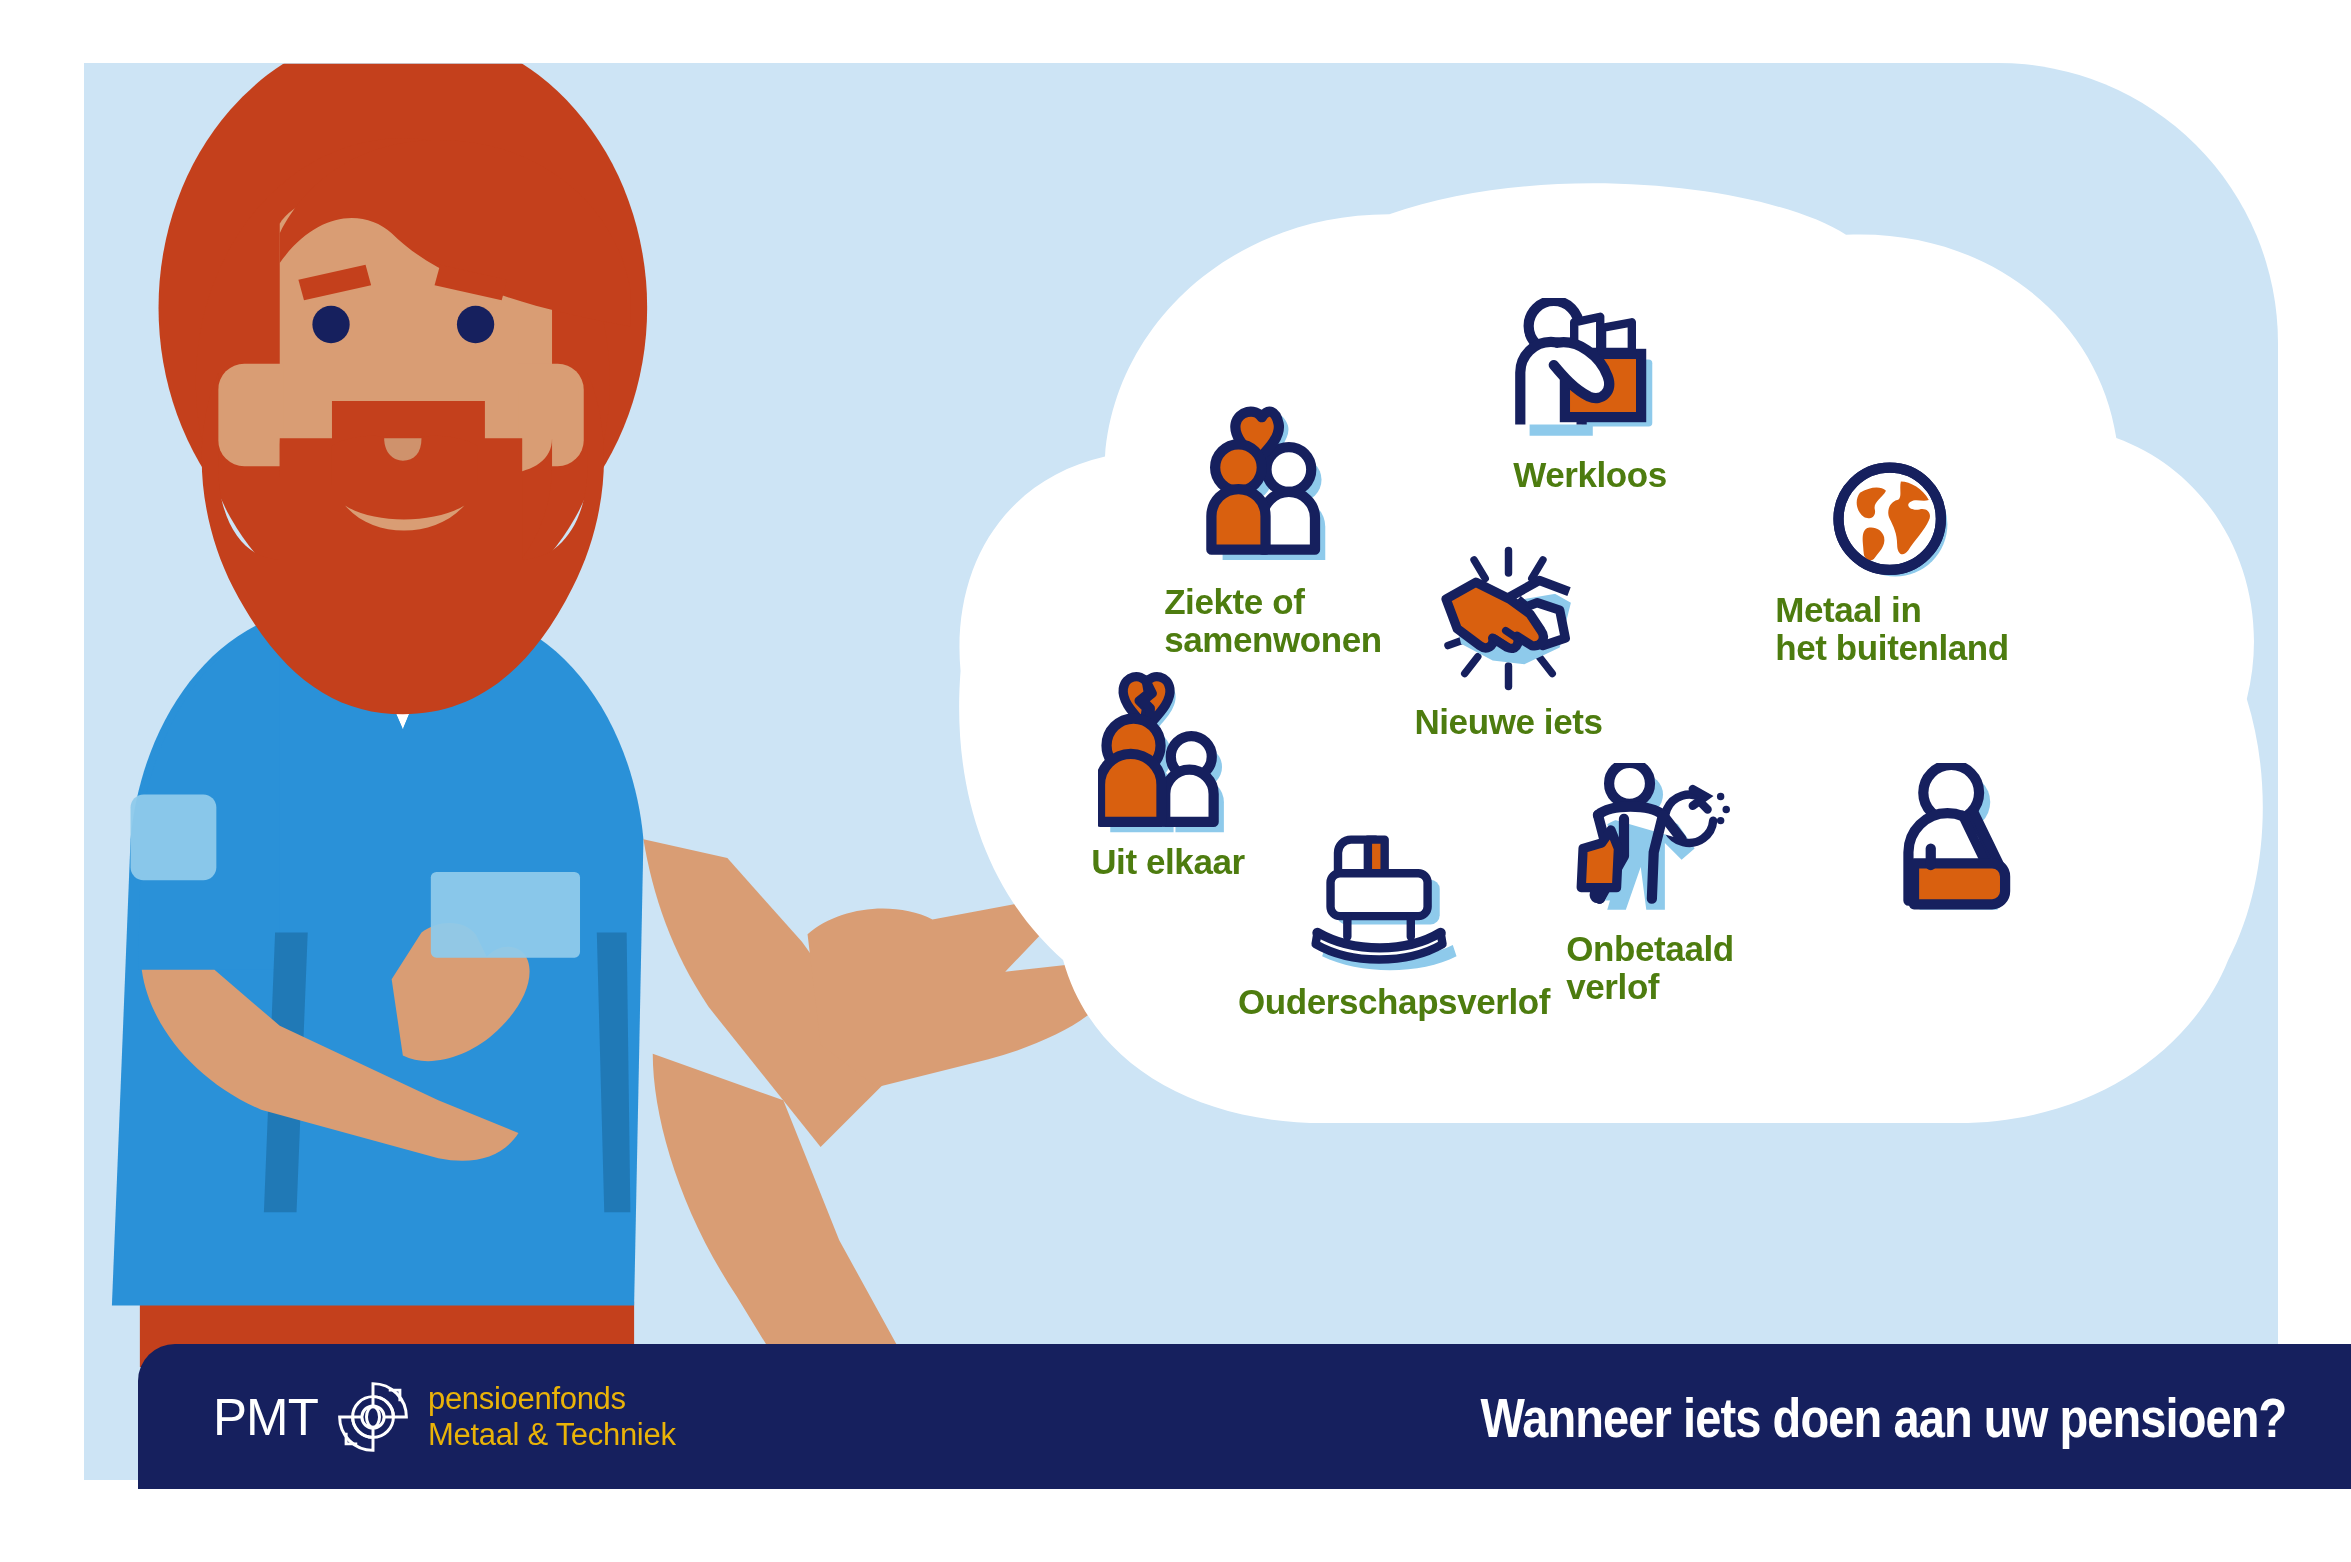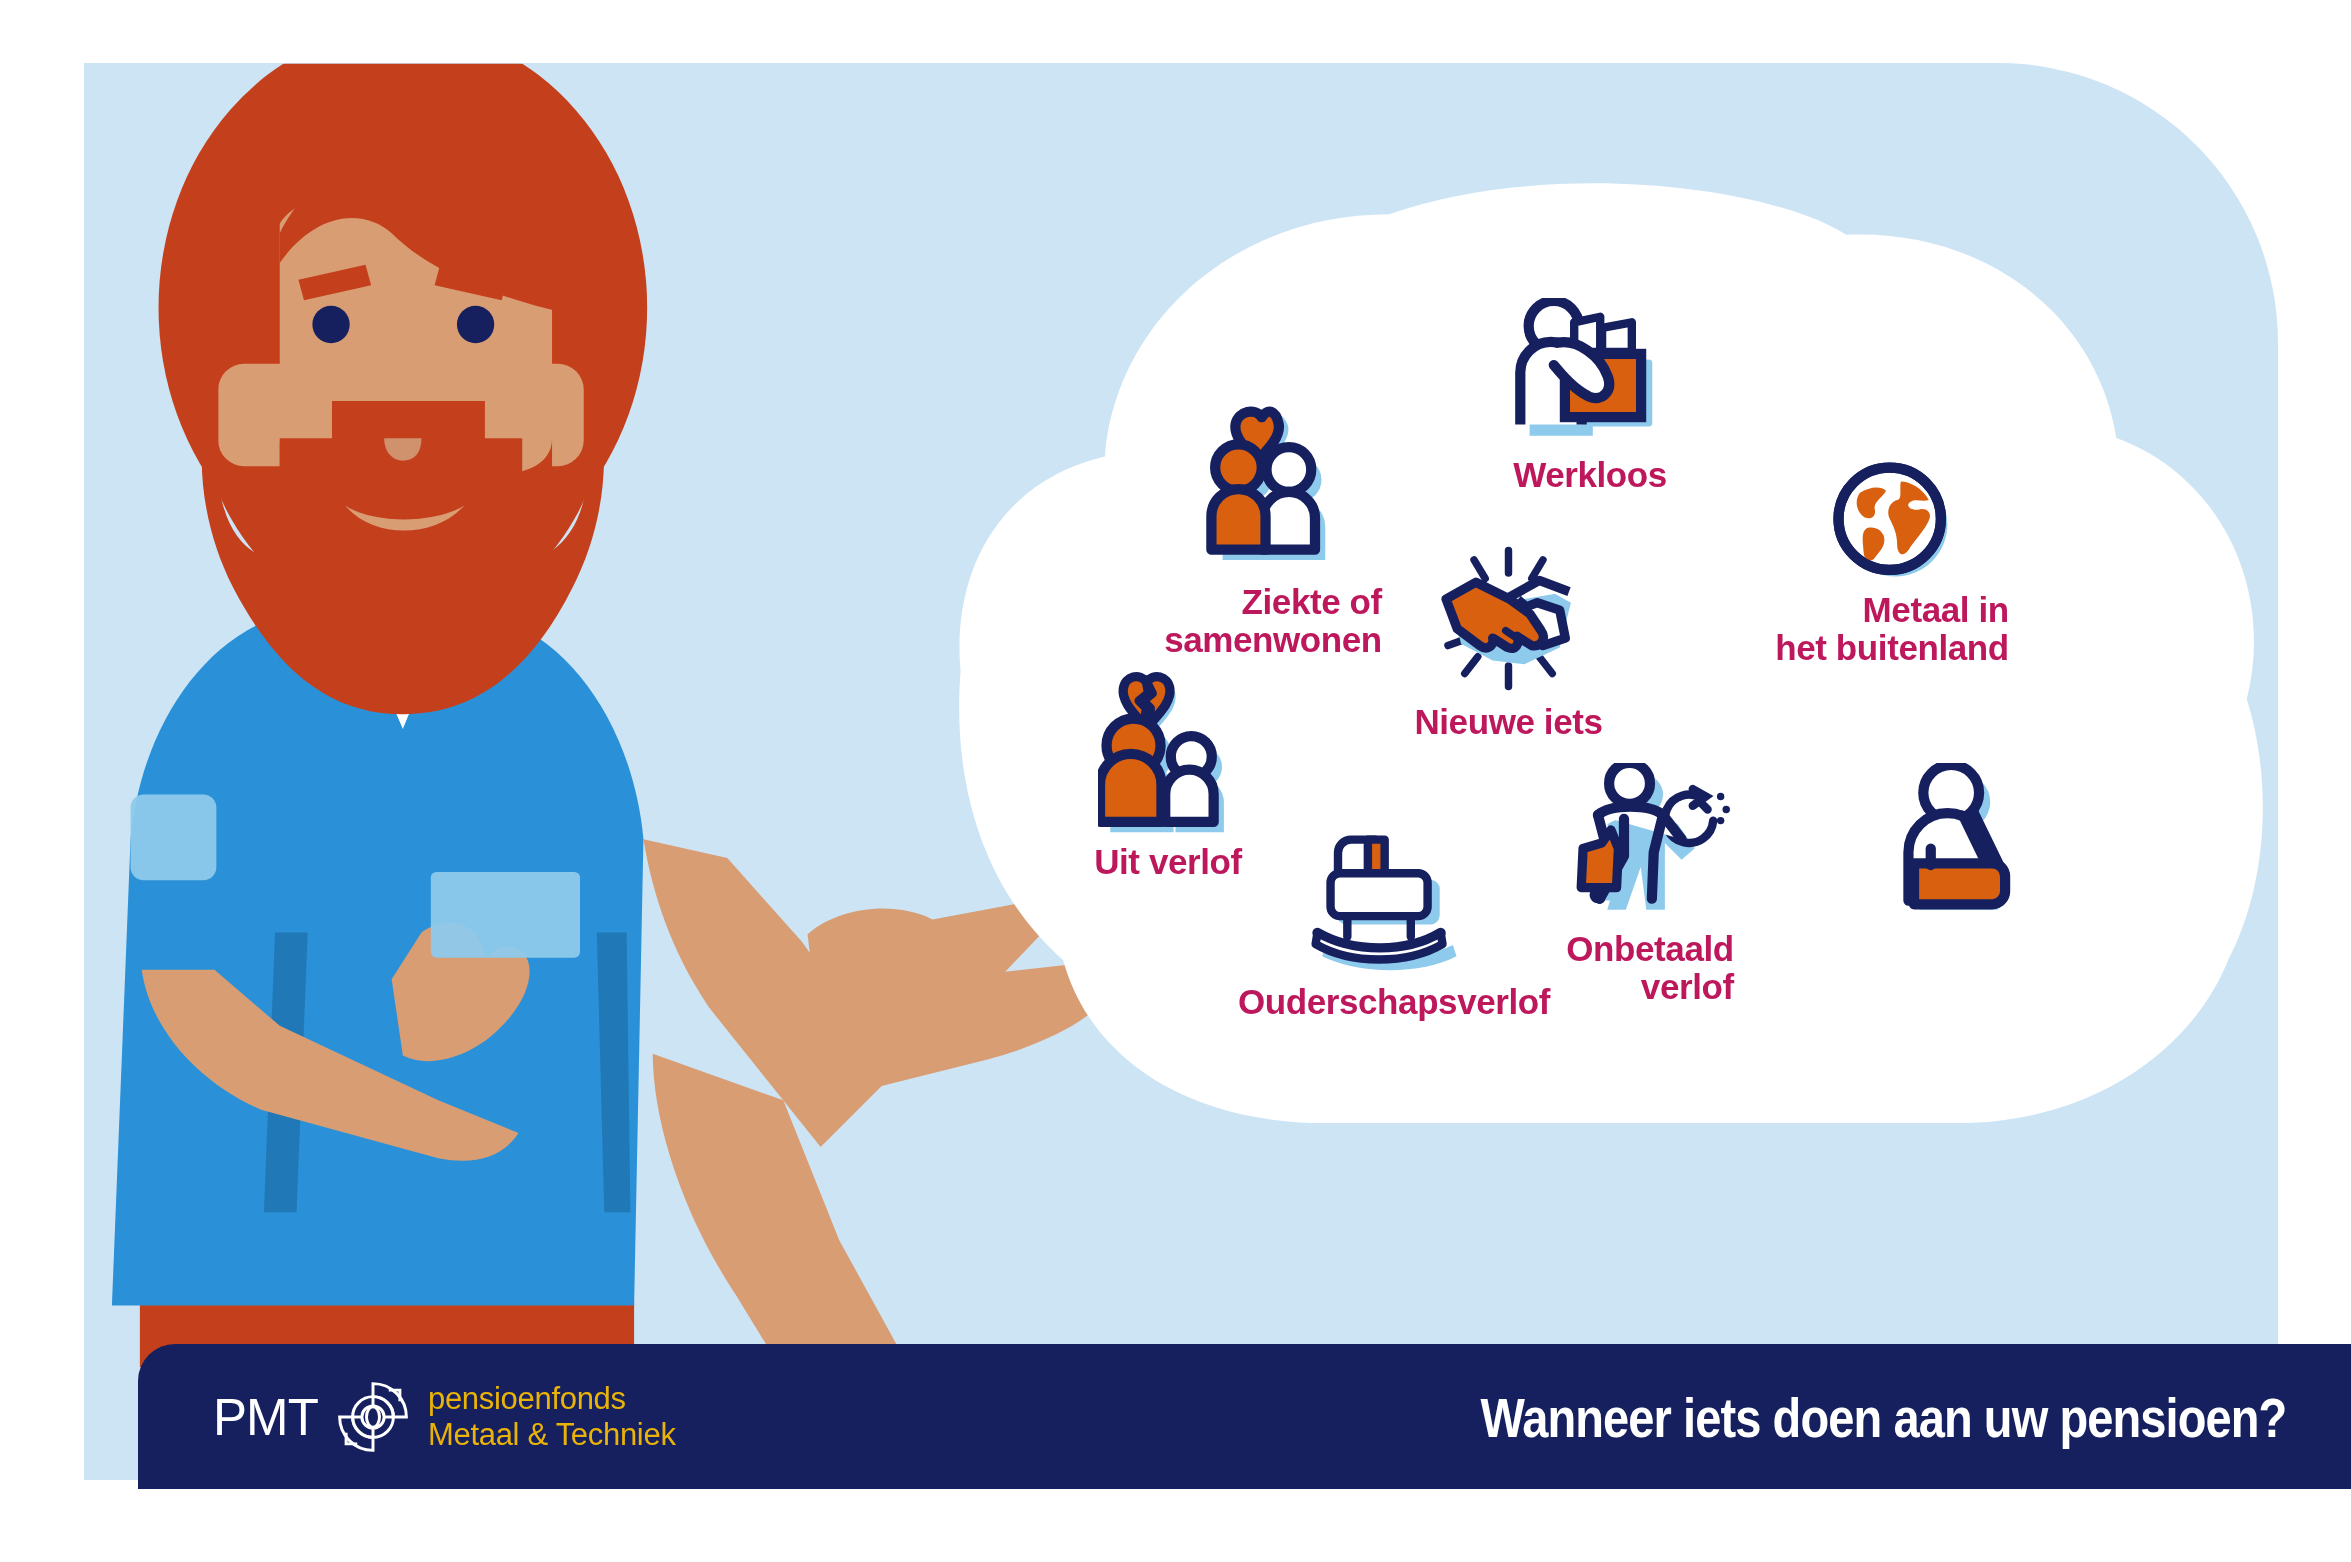--- a/index.html
+++ b/index.html
@@ -16,21 +16,21 @@
 
   
   .man{position:absolute;left:0;top:0;width:1119px;height:1492px;}
 
   
   .cloud-wrap{position:absolute;left:951px;top:177px;width:1324px;height:988px;}
 
   
   .cell{position:absolute;display:flex;flex-direction:column;align-items:center;}
   .cell .ic{display:block;}
-  .cell .lbl{margin-top:9.3px;text-align:right;color:#be185d;
+  .cell .lbl{margin-top:9.3px;text-align:left;color:#4d7c0f;
              font-weight:bold;font-size:35px;line-height:1.08;
              letter-spacing:-0.4px;white-space:pre-line;}
 
   .c-trouwen   {left:1119px;top:406px;width:308px;}
   .c-werkloos  {left:1450px;top:298px;width:280px;}
   .c-wonen     {left:1729px;top:461px;width:326px;}
   .c-nieuwe    {left:1378px;top:545px;width:261px;}
   .c-uit       {left:1033px;top:671px;width:270px;}
   .c-ouder     {left:1226px;top:834px;width:336px;}
   .c-onbetaald {left:1529px;top:763px;width:242px;}
@@ -262,21 +262,21 @@
 
       <circle cx="100" cy="92" r="22" fill="#ffffff" stroke="#16205e" stroke-width="11"></circle>
       <path d="M72,162 v-30 a26,26 0 0 1 52,0 v30 Z" fill="#ffffff" stroke="#16205e" stroke-width="11" stroke-linejoin="round"></path>
 
       <path d="M52,12 C45,2 29,5 27,19 C25,34 41,48 49,58 L52,40 L44,32 L54,24 Z" fill="#d9600f" stroke="#16205e" stroke-width="10" stroke-linejoin="round"></path>
       <path d="M52,12 C59,2 75,5 77,19 C79,34 63,48 55,58 L56,40 L48,32 L58,24 Z" fill="#d9600f" stroke="#16205e" stroke-width="10" stroke-linejoin="round"></path>
 
       <circle cx="38" cy="80" r="29" fill="#d9600f" stroke="#16205e" stroke-width="11"></circle>
       <path d="M2,162 v-40 a33,33 0 0 1 66,0 v40 Z" fill="#d9600f" stroke="#16205e" stroke-width="11" stroke-linejoin="round"></path>
     </svg>
-    <div class="lbl">Uit verlof</div>
+    <div class="lbl">Uit elkaar</div>
   </div>
 
   <div class="cell c-ouder">
     <svg class="ic" width="168" height="140" viewBox="0 0 180 150">
       <g transform="translate(7,7)" fill="#8ecaeb">
         <rect x="28" y="4" width="40" height="40" rx="10"></rect>
         <rect x="22" y="42" width="110" height="48" rx="10"></rect>
         <path d="M10,112 C48,130 110,130 146,112 L150,124 C112,144 46,144 6,124 Z"></path>
       </g>
 

